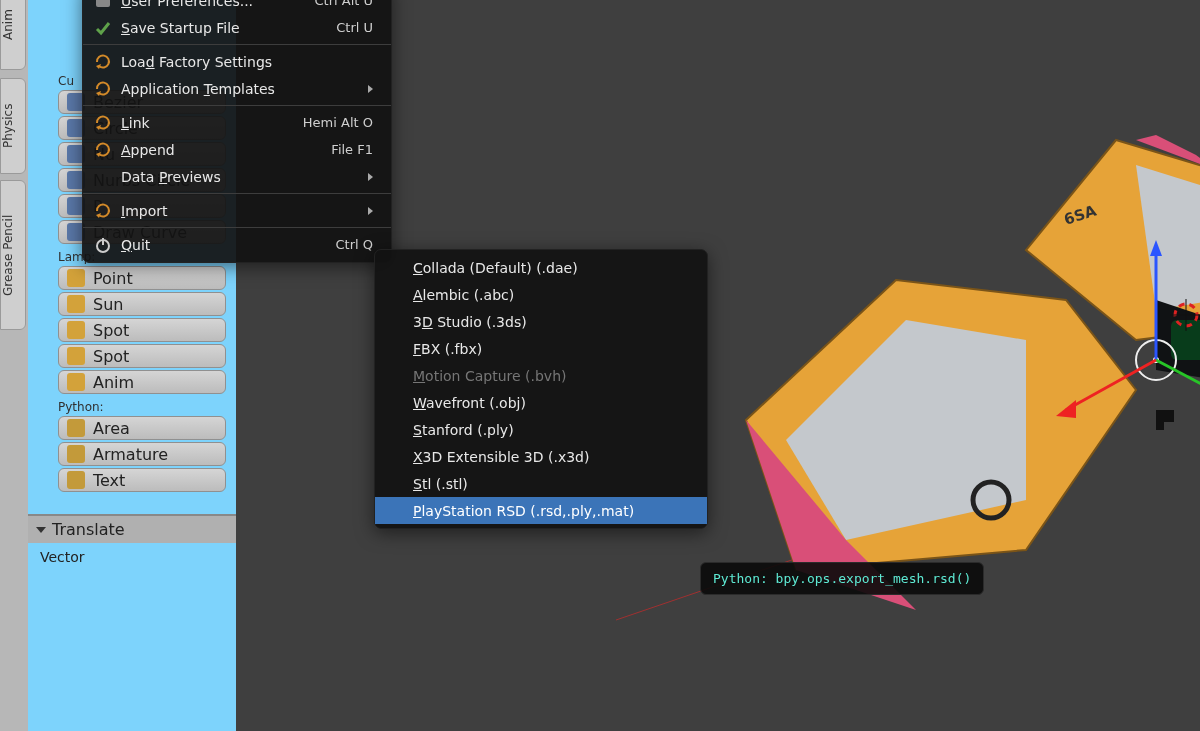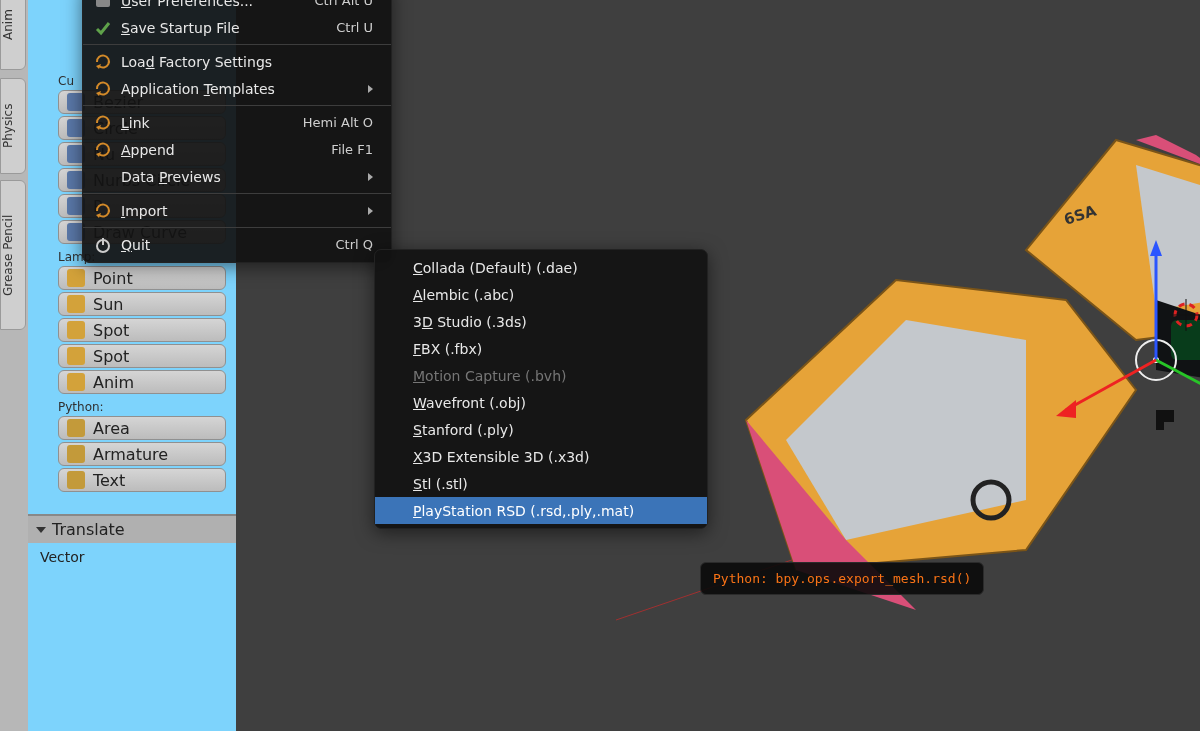--- a/index.html
+++ b/index.html
@@ -43,21 +43,21 @@
   .menu .ico{width:20px;height:20px;margin-right:8px;flex:0 0 20px;display:flex;
     align-items:center;justify-content:center}
   .menu .lbl{flex:1 1 auto}
   .menu .lbl u{text-decoration:underline}
   .menu .accel{margin-left:30px;color:#cfcfcf;font-size:13px}
   .menu .subarrow{width:0;height:0;border-top:4px solid transparent;
     border-bottom:4px solid transparent;border-left:5px solid #aaa;margin-left:12px}
   
   .tooltip{position:absolute;background:rgba(10,10,10,0.9);
     border:1px solid #2b2b2b;border-radius:6px;padding:8px 12px;
-    font-family:"DejaVu Sans Mono","Consolas",monospace;font-size:13px;color:#f97316}
+    font-family:"DejaVu Sans Mono","Consolas",monospace;font-size:13px;color:#5eead4}
   
   .ship{position:absolute}
 </style>
 </head>
 <body>
 
 <div class="tabstrip">
   <div class="tab" style="top:-20px;height:90px">Anim</div>
   <div class="tab" style="top:78px;height:96px">Physics</div>
   <div class="tab" style="top:180px;height:150px">Grease Pencil</div>

